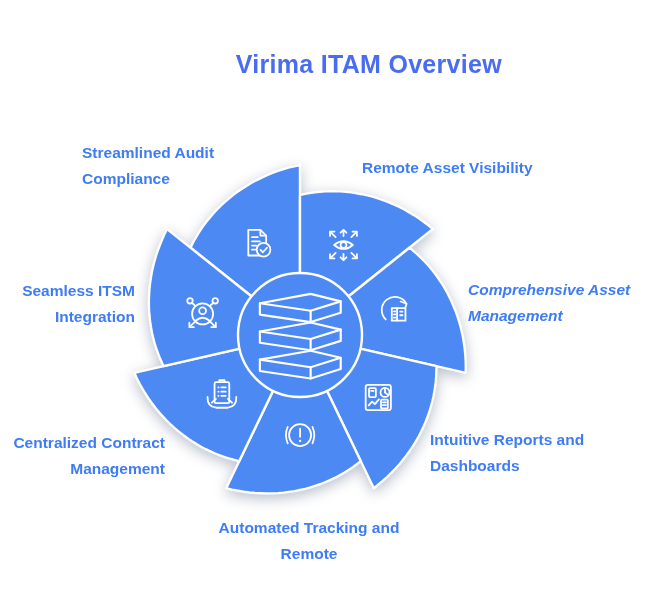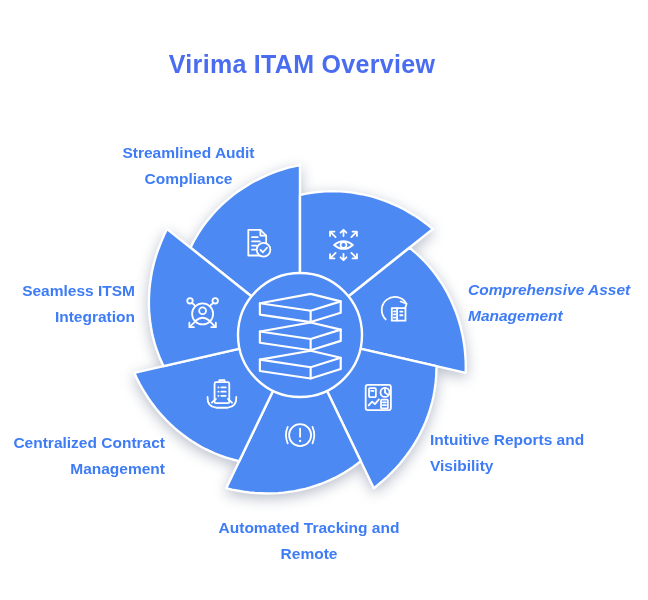--- a/index.html
+++ b/index.html
@@ -2,30 +2,30 @@
 <html style="--title: #4a6cf0; --label: #3e7cf6;"><head>
 <meta charset="utf-8">
 <style>
   html,body{margin:0;padding:0;background:#ffffff;}
   .stage{
     position:relative;width:648px;height:600px;overflow:hidden;background:#ffffff;
     font-family:"Liberation Sans",sans-serif;
   }
   .title{
     position:absolute;left:102px;top:50px;width:400px;margin:0;
-    text-align:center;font-size:25px;font-weight:bold;letter-spacing:.3px;
+    text-align:right;font-size:25px;font-weight:bold;letter-spacing:.3px;
     color:var(--title,#4a6cf0);
   }
   .wheel-svg{position:absolute;left:0;top:0;}
   .wheel-fill{filter:drop-shadow(0 4px 7px rgba(100,112,140,.45));}
   .seg-label{
     position:absolute;margin:0;font-weight:bold;font-size:15.5px;line-height:26px;
     color:var(--label,#3e7cf6);
   }
-  .lbl-0{left:96px;  top:140px; width:185px; text-align:center;}
+  .lbl-0{left:82px;  top:140px; width:185px; }
   .lbl-1{left:362px; top:155px; width:200px; text-align:left;}
   .lbl-2{left:468px; top:277px; width:178px; text-align:left;font-style:italic;}
   .lbl-3{left:430px; top:427px; width:175px; text-align:left;}
   .lbl-4{left:205px; top:515px; width:208px; text-align:center;}
   .lbl-5{left:-15px; top:430px; width:180px; text-align:right;}
   .lbl-6{left:-5px;  top:278px; width:140px; text-align:right;}
 </style>
 </head>
 <body>
 
@@ -134,18 +134,19 @@
           <path stroke="#ffffff" fill="none" stroke-width="2.3" stroke-linecap="round" stroke-linejoin="round" d="M2 42 L56 50 L88 40"></path>
           <path stroke="#ffffff" fill="none" stroke-width="2.3" stroke-linecap="round" stroke-linejoin="round" d="M56 50 V62"></path>
           <path stroke="#ffffff" fill="none" stroke-width="2.3" stroke-linecap="round" stroke-linejoin="round" d="M2 72 L56 62.5 L88 70 V82 L56 92 L2 84 Z"></path>
           <path stroke="#ffffff" fill="none" stroke-width="2.3" stroke-linecap="round" stroke-linejoin="round" d="M2 72 L56 80 L88 70"></path>
           <path stroke="#ffffff" fill="none" stroke-width="2.3" stroke-linecap="round" stroke-linejoin="round" d="M56 80 V92"></path>
         </g>
       </g>
     </svg>
 
   <p class="seg-label lbl-0">Streamlined Audit Compliance</p>
+  <p class="seg-label lbl-1">Remote Asset Visibility</p>
   <p class="seg-label lbl-2">Comprehensive Asset Management</p>
-  <p class="seg-label lbl-3">Intuitive Reports and Visibility</p>
+  <p class="seg-label lbl-3">Intuitive Reports and Dashboards</p>
   <p class="seg-label lbl-4">Automated Tracking and Remote</p>
   <p class="seg-label lbl-5">Centralized Contract Management</p>
   <p class="seg-label lbl-6">Seamless ITSM Integration</p>
 </div>
 
 </body></html>

